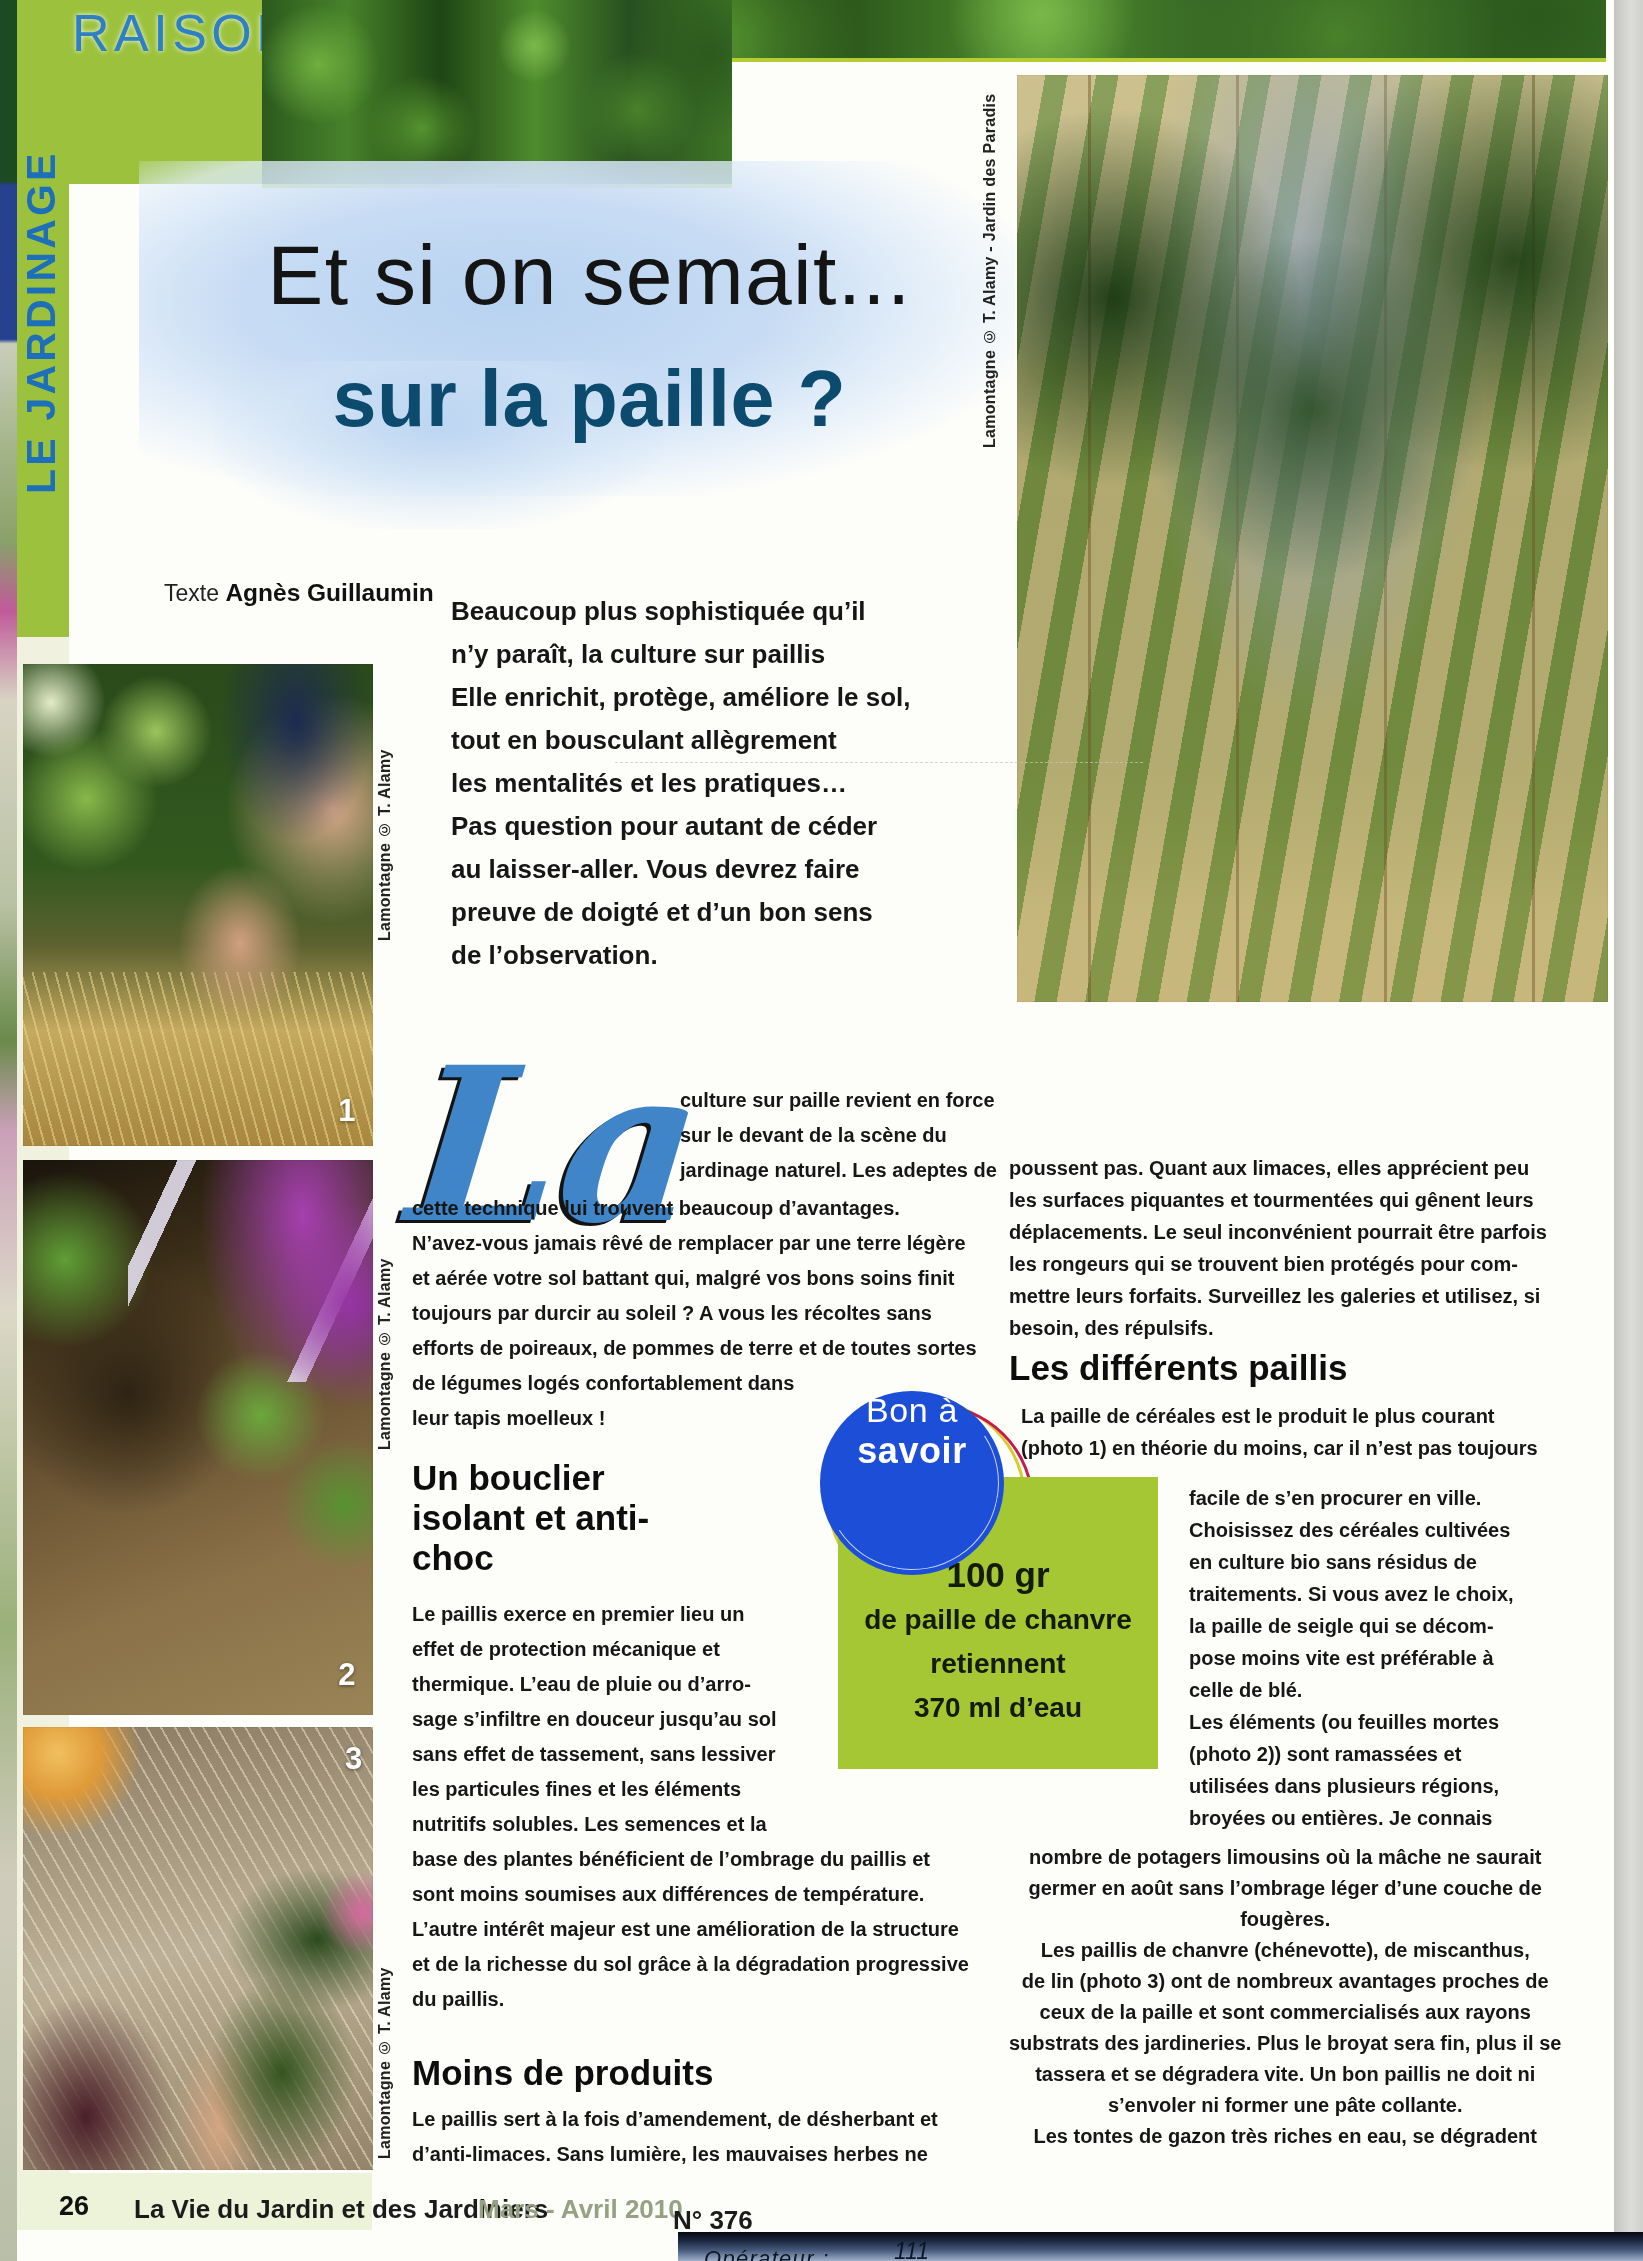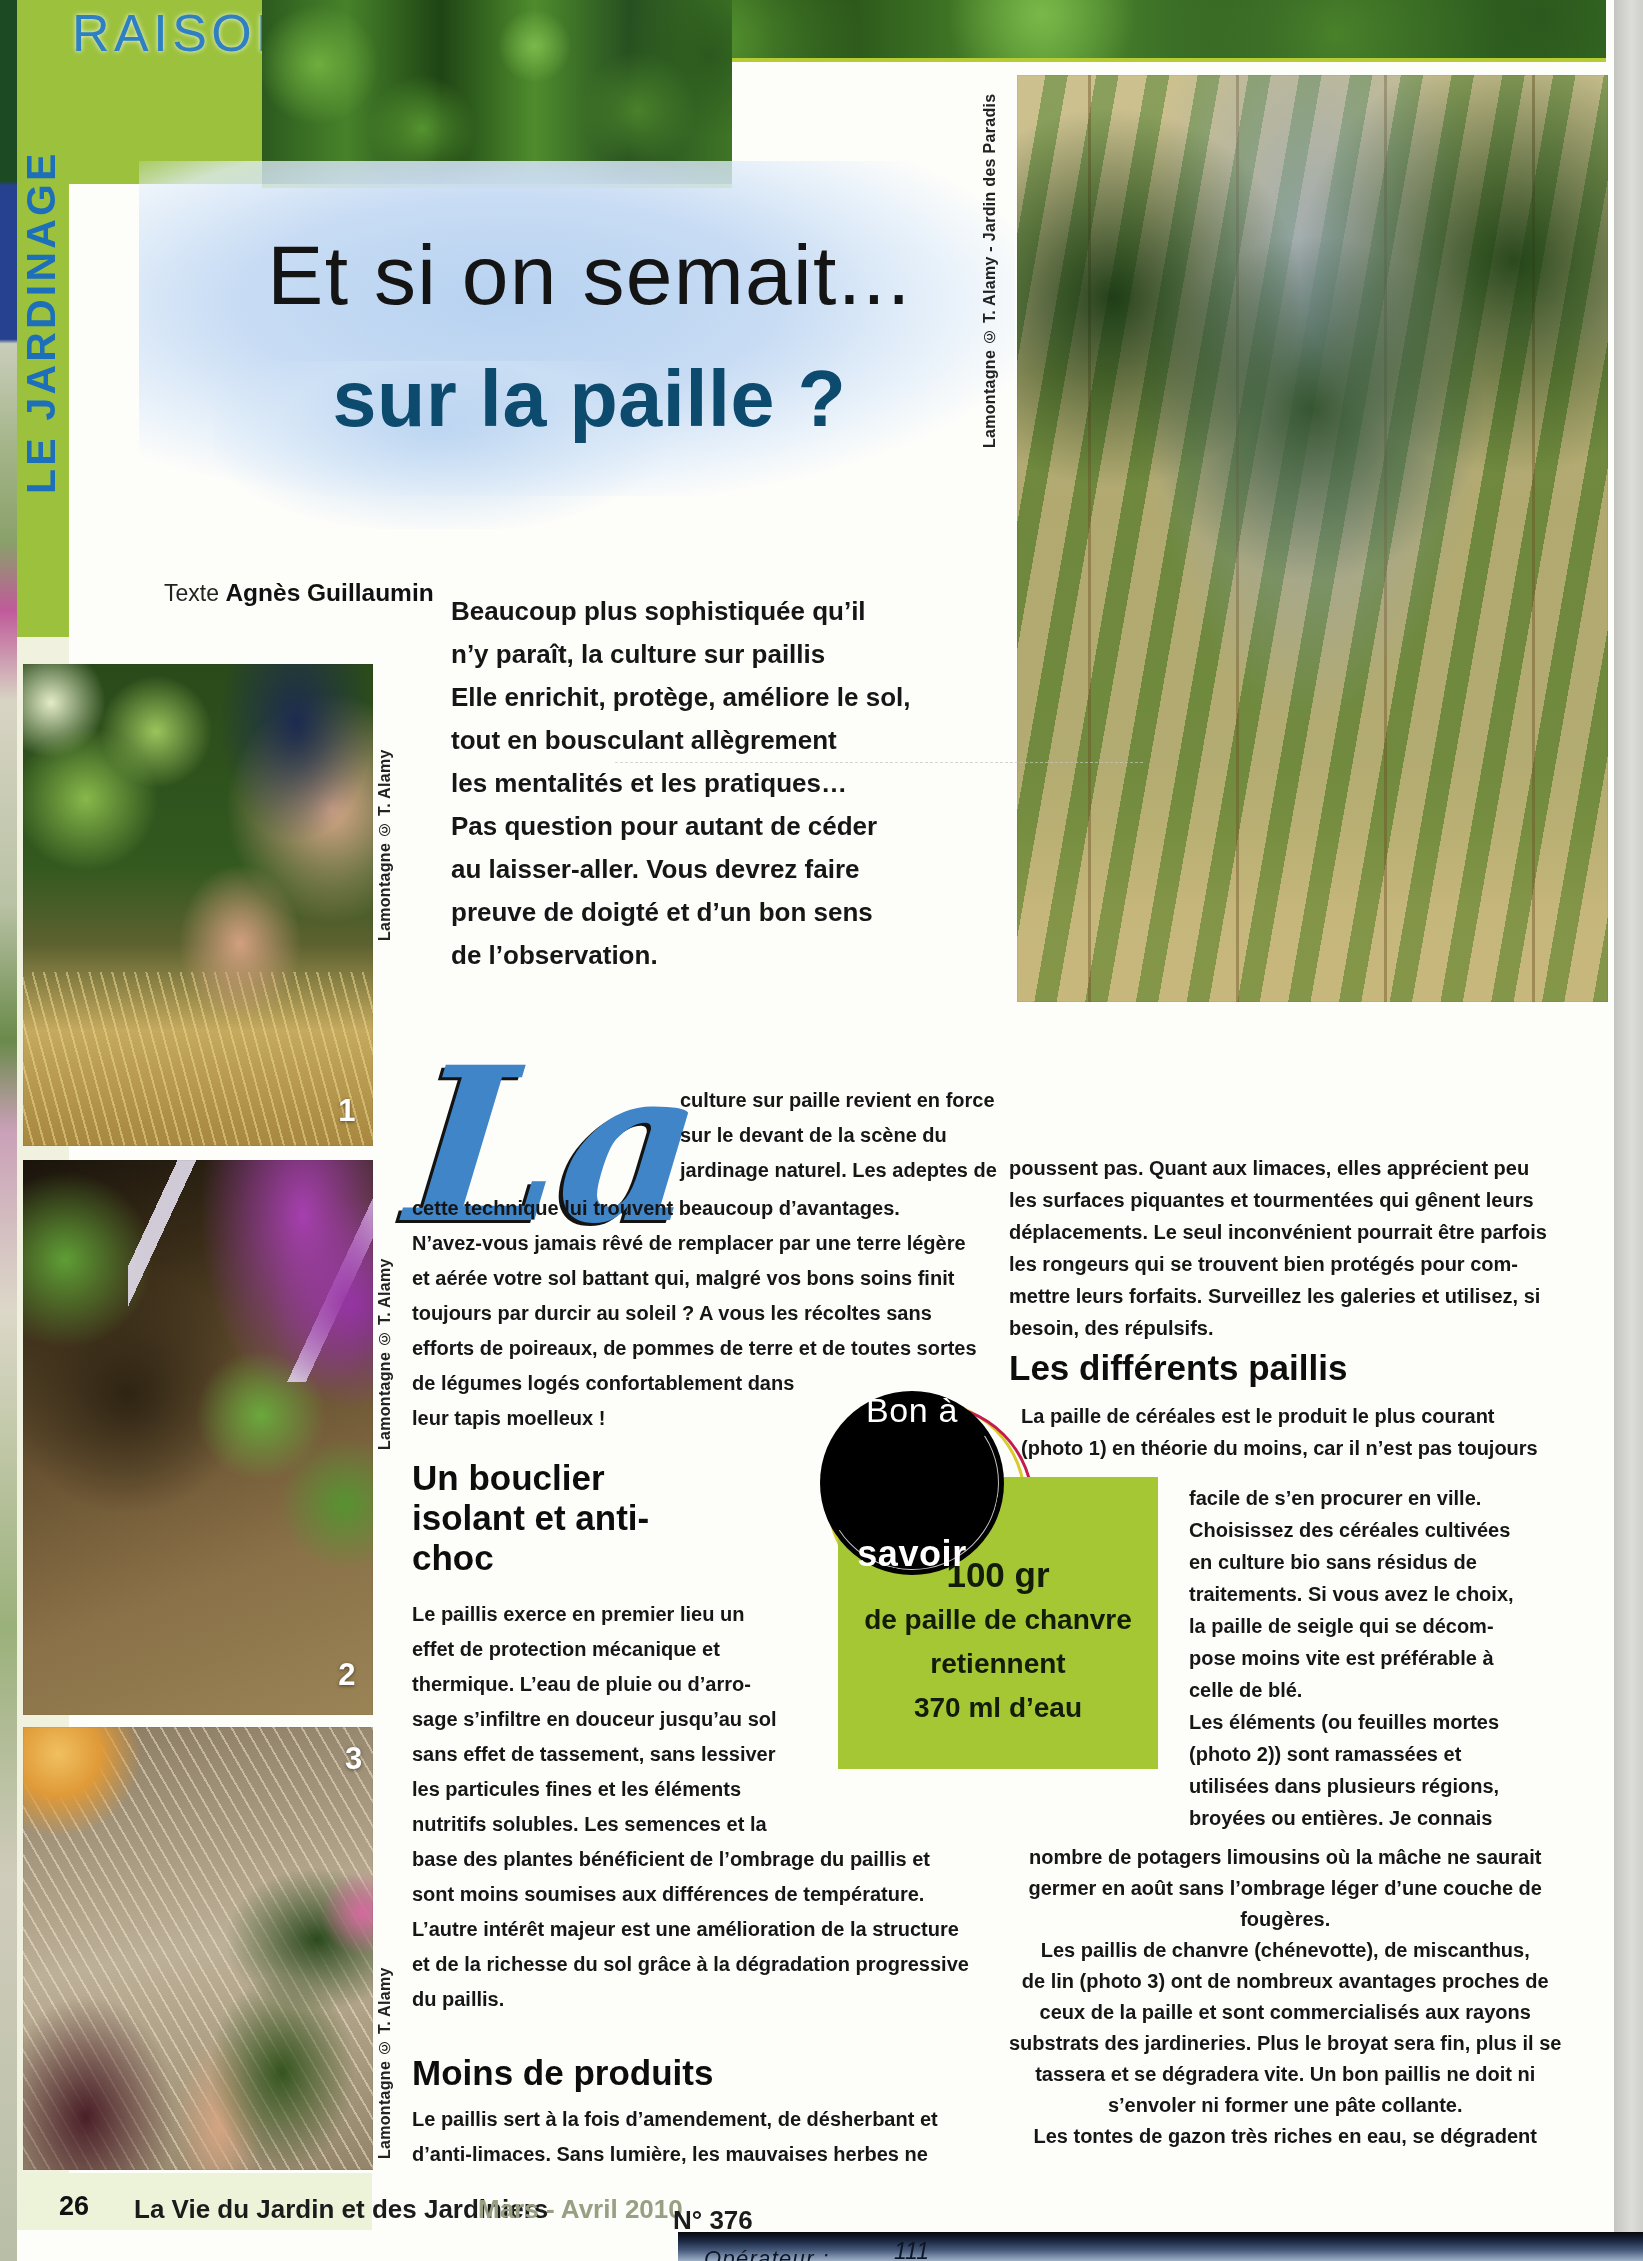--- a/index.html
+++ b/index.html
@@ -126,22 +126,22 @@
   .q2w{left:1021px;top:1400px;}
   .q2n{left:1189px;top:1482px;}
   .q3{left:1009px;top:1842px;}
   .q3 .ln{line-height:31px;text-align:center;}
 
   
   .ring{border-radius:50%;}
   .ring-y{left:827px;top:1400px;width:193px;height:193px;border:3.9px solid #d8cb2e;}
   .ring-r{left:833px;top:1404px;width:195px;height:195px;border:3.9px solid #c41a50;}
   .badge-circle{left:820px;top:1391px;width:184px;height:184px;border-radius:50%;
-    background:#000000;box-shadow:0 0 0 1.9px rgba(255,255,255,.0);
-    display:flex;flex-direction:column;align-items:center;justify-content:space-between;color:#fff;}
+    background:#1d4ed8;box-shadow:0 0 0 1.9px rgba(255,255,255,.0);
+    display:flex;flex-direction:column;align-items:center;justify-content:flex-start;color:#fff;}
   .badge-circle::after{content:"";position:absolute;inset:5.2px;border-radius:50%;
     border:1.9px solid rgba(255,255,255,.75);border-left-color:transparent;border-top-color:transparent;transform:rotate(12deg);}
   .bc1{font-size:34px;font-weight:400;letter-spacing:0.6px;}
   .bc2{font-size:36px;font-weight:700;letter-spacing:0.6px;}
   .know-box{left:838px;top:1477px;width:320px;height:292px;background:#a4c733;
     display:flex;flex-direction:column;align-items:center;justify-content:flex-end;
     padding-bottom:39px;box-sizing:border-box;color:#121c08;text-align:center;}
   .kb-big{font-size:35px;font-weight:700;line-height:46px;}
   .kb{font-size:28px;font-weight:700;line-height:44px;}
 

